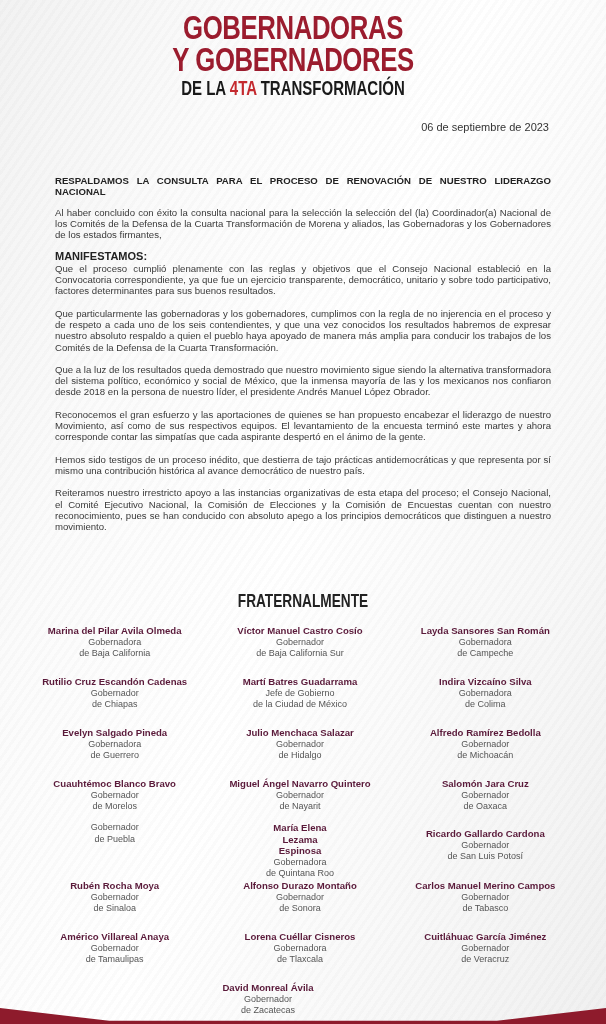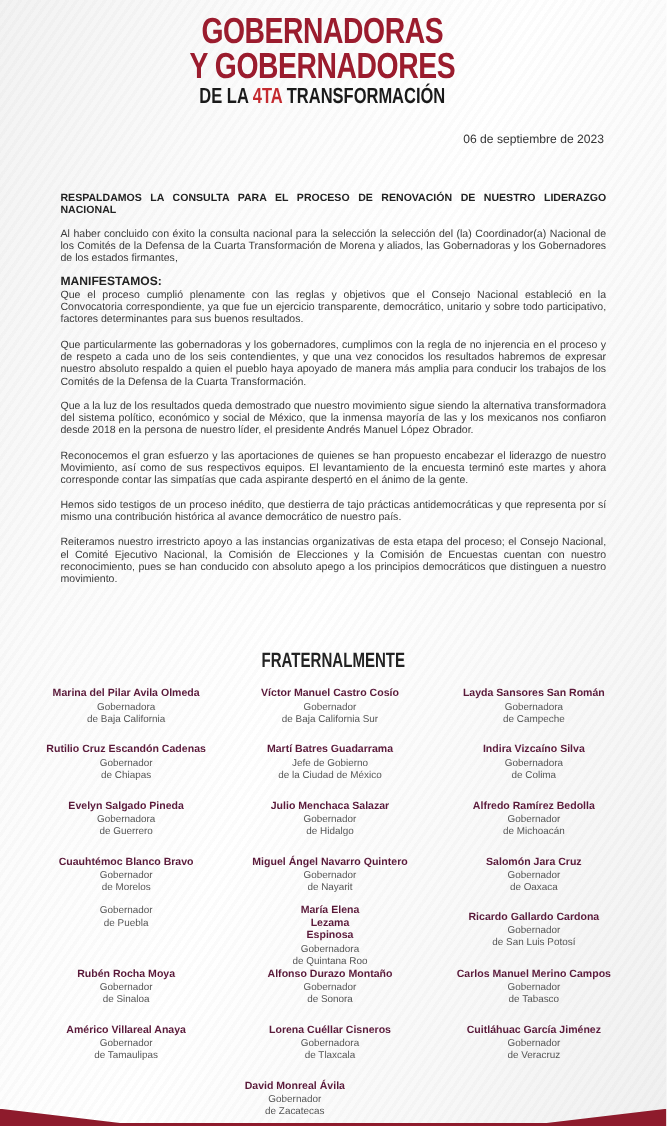--- a/index.html
+++ b/index.html
@@ -28,21 +28,21 @@
     .content { position: absolute; top: 158px; left: 55px; width: 496px; font-size: 9.6px; line-height: 11.3px; color: #3a3a3a; text-align: justify; margin-top: 17px; }
     .heading { font-weight: 700; color: #222; font-size: 9.6px; margin: 0 0 9px 0; }
     .content p { margin: 0 0 11px 0; }
     .manif { font-weight: 700; color: #222; font-size: 11px; margin: 0; }
     .closing {
       position: absolute; top: 590px; left: 0; width: 606px; text-align: center;
       font-weight: 700; font-size: 19px; color: #222;
       transform: scaleX(0.72); transform-origin: center;
     }
     .sigs { position: absolute; top: 625px; left: 40px; width: 520px; }
-    .sig-row { display: flex; justify-content: flex-start; gap: 36px; }
+    .sig-row { display: flex; justify-content: flex-end; gap: 36px; }
     .sig { width: 173px; text-align: center; font-size: 9px; line-height: 11.5px; color: #555; }
     .sig .name { color: #5a1a3a; font-weight: 700; font-size: 9.6px; }
     .sig-last { position: absolute; left: 0; width: 536px; top: 982px; }
     .footer-wave {
       position: absolute; left: 0; right: 0; bottom: 0; height: 16px;
       background: #8e1b2c;
       clip-path: polygon(0 0, 18% 80%, 82% 80%, 100% 0, 100% 100%, 0 100%);
     }
   </style>
 </head>

